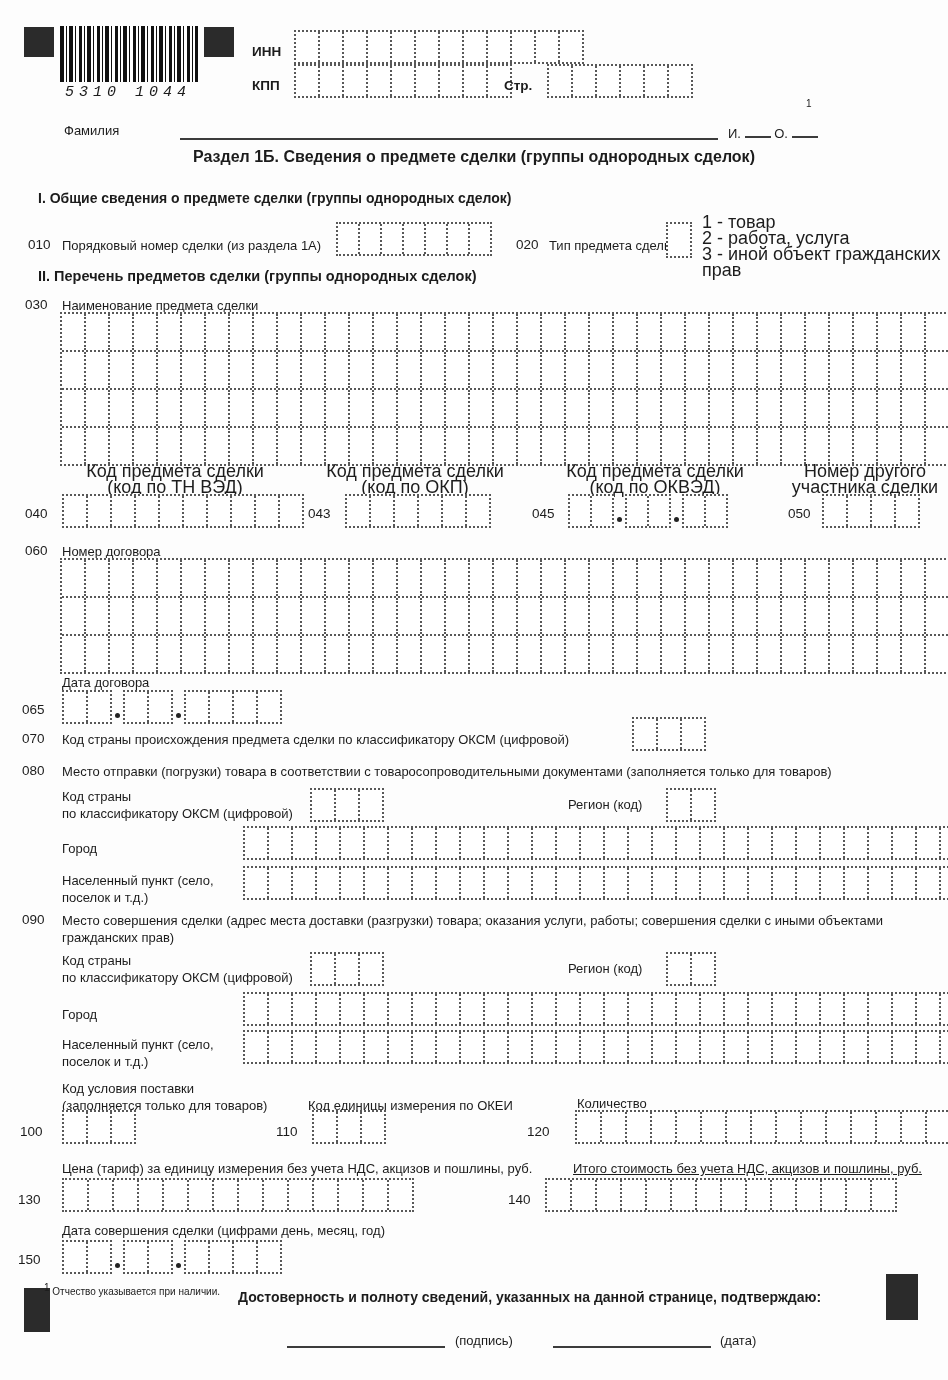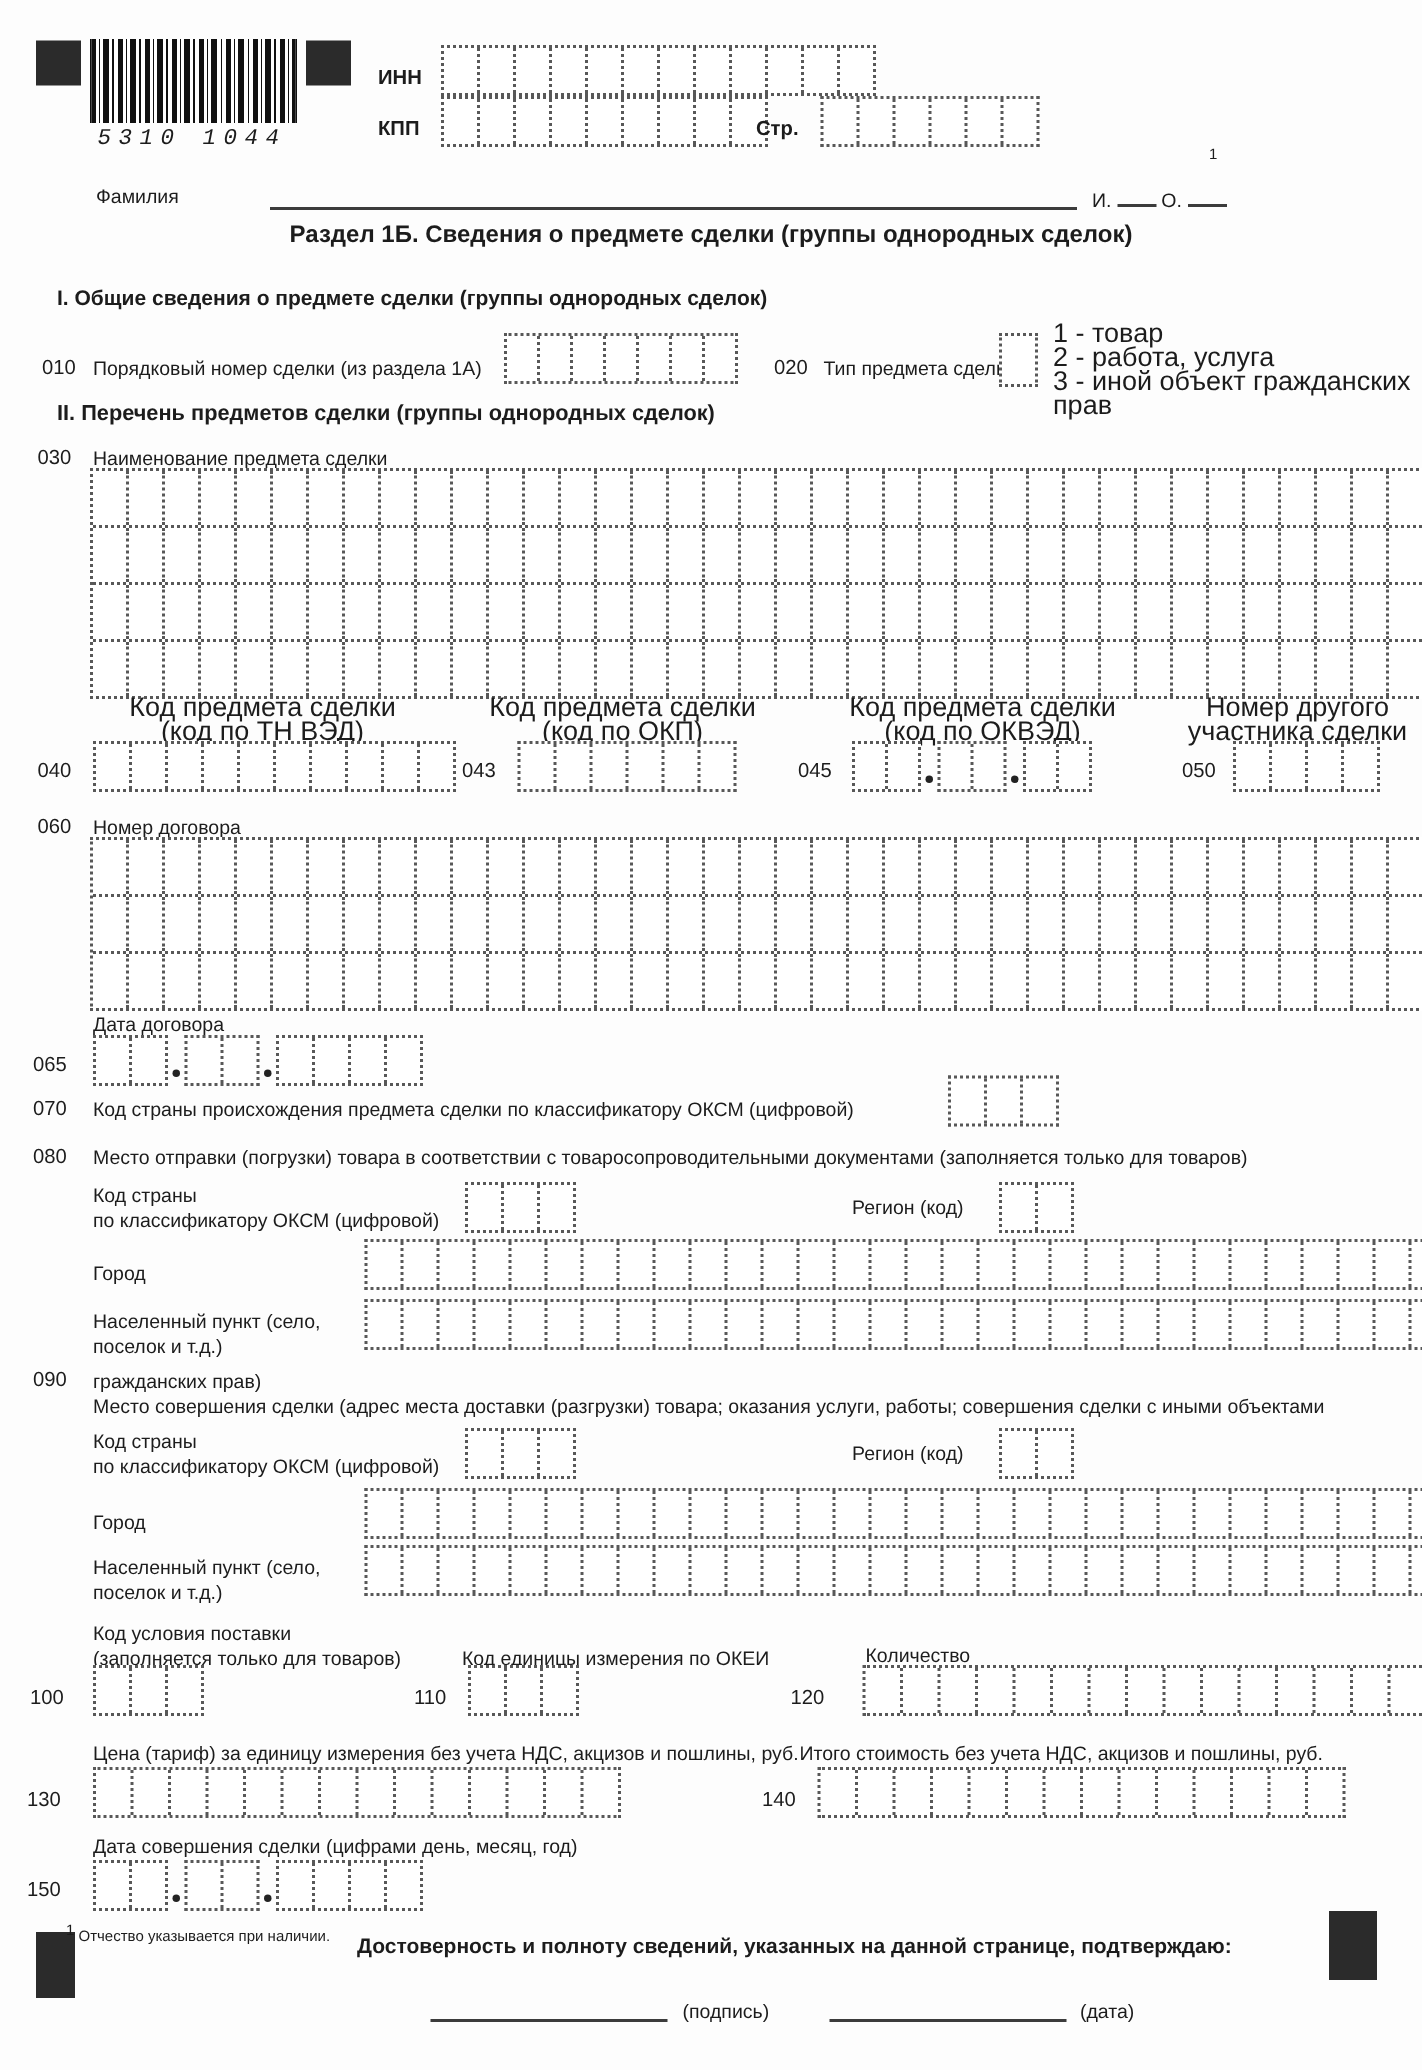--- a/index.html
+++ b/index.html
@@ -618,22 +618,22 @@
         <span class="cell"></span>
         <span class="cell"></span>
         <span class="cell"></span>
         <span class="cell"></span>
         <span class="cell"></span>
       </div>
     </div>
 
   <div class="abs code" style="left:22px;top:912px;">090</div>
   <div class="abs lbl" style="left:62px;top:912px;width:870px;">
+    <div>Место совершения сделки (адрес места доставки (разгрузки) товара; оказания услуги, работы; совершения сделки с иными объектами</div>
     <div>гражданских прав)</div>
-    <div>Место совершения сделки (адрес места доставки (разгрузки) товара; оказания услуги, работы; совершения сделки с иными объектами</div>
   </div>
   <div class="abs lbl" style="left:62px;top:952px;">
     <div>Код страны</div>
     <div>по классификатору ОКСМ (цифровой)</div>
   </div>
   <div class="abs cellbox" style="left:310px;top:952px;">
       <div class="cellrow">
         <span class="cell"></span>
         <span class="cell"></span>
         <span class="cell"></span>
@@ -776,21 +776,21 @@
         <span class="cell"></span>
         <span class="cell"></span>
         <span class="cell"></span>
         <span class="cell"></span>
         <span class="cell"></span>
         <span class="cell"></span>
         <span class="cell"></span>
         <span class="cell"></span>
       </div>
     </div>
-  <div class="abs lbl" style="left:533px;top:1160px;">Итого стоимость без учета НДС, акцизов и пошлины, руб.</div>
+  <div class="abs lbl" style="left:573px;top:1160px;text-decoration:underline;">Итого стоимость без учета НДС, акцизов и пошлины, руб.</div>
   <div class="abs code" style="left:508px;top:1192px;">140</div>
   <div class="abs cellbox w23" style="left:545px;top:1178px;">
       <div class="cellrow">
         <span class="cell"></span>
         <span class="cell"></span>
         <span class="cell"></span>
         <span class="cell"></span>
         <span class="cell"></span>
         <span class="cell"></span>
         <span class="cell"></span>

